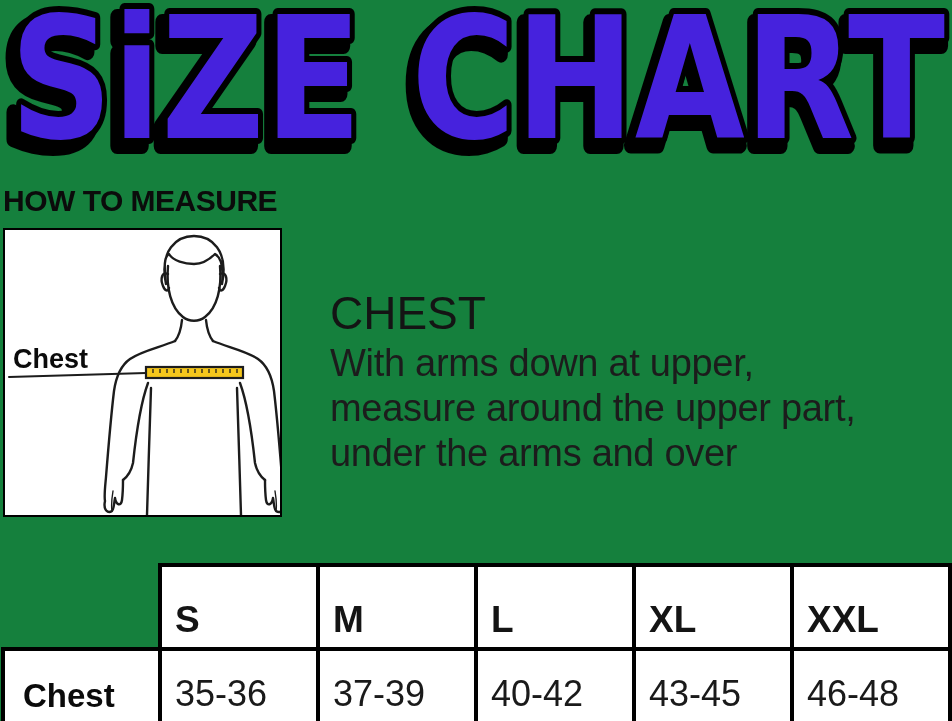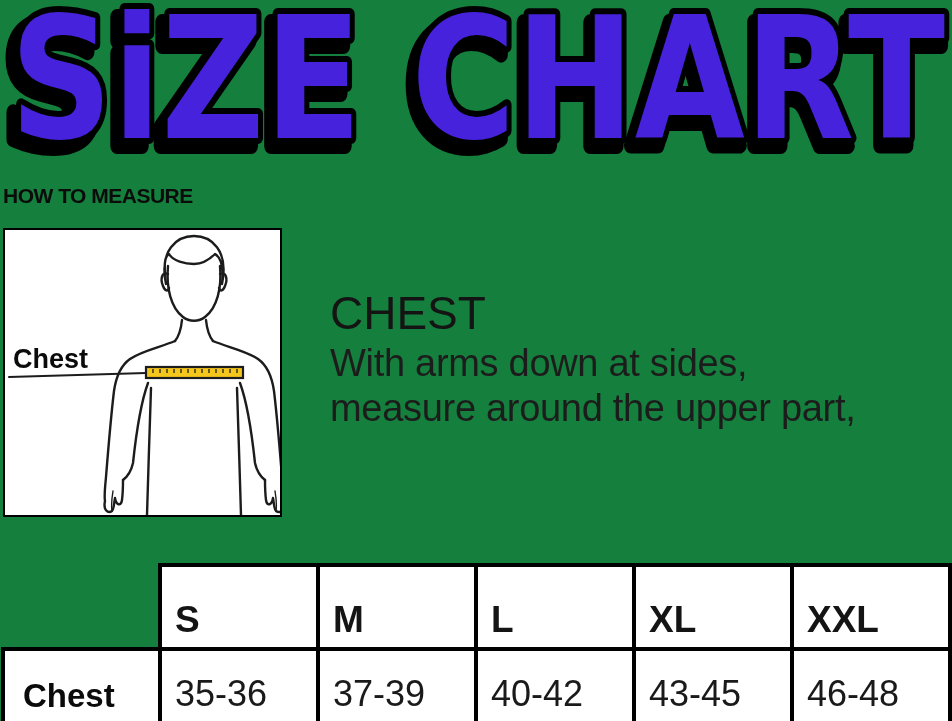--- a/index.html
+++ b/index.html
@@ -12,21 +12,21 @@
   .title-shadow{
     font-family:"DejaVu Sans",sans-serif;font-weight:bold;font-size:170px;
     fill:#000;stroke:#000;stroke-width:16px;stroke-linejoin:round;
   }
   .title-main{
     font-family:"DejaVu Sans",sans-serif;font-weight:bold;font-size:170px;
     fill:#4622dd;stroke:#000;stroke-width:12px;paint-order:stroke;stroke-linejoin:round;
   }
   
   .httm-heading{
-    position:absolute;left:3px;top:184px;font-size:21px;font-weight:bold;
+    position:absolute;left:3px;top:184px;font-size:30px;font-weight:bold;
     letter-spacing:-0.5px;color:#0b0b0b;
   }
   .figure-box{
     position:absolute;left:3px;top:228px;width:275px;height:285px;
     border:2px solid #000;background:#fff;
   }
   .figure-box svg{display:block;}
   .chest-diagram-label{
     position:absolute;left:8px;top:114px;font-size:27px;font-weight:bold;color:#0b0b0b;
   }
@@ -110,22 +110,23 @@
         </g>
       </g>
 
       <path class="ln" style="stroke-width:2" d="M 4,147 L 141,143"></path>
     </svg>
     <div class="chest-diagram-label">Chest</div>
   </div>
 
   <div class="desc">
     <div class="desc-heading">CHEST</div>
-    <div class="desc-line">With arms down at sides,</div>
+    <div class="desc-line">With arms down at upper,</div>
     <div class="desc-line">measure around the upper part,</div>
+    <div class="desc-line">under the arms and over</div>
   </div>
 
   <table class="size-table">
     <colgroup>
       <col class="c0">
         <col>
         <col>
         <col>
         <col>
         <col>

